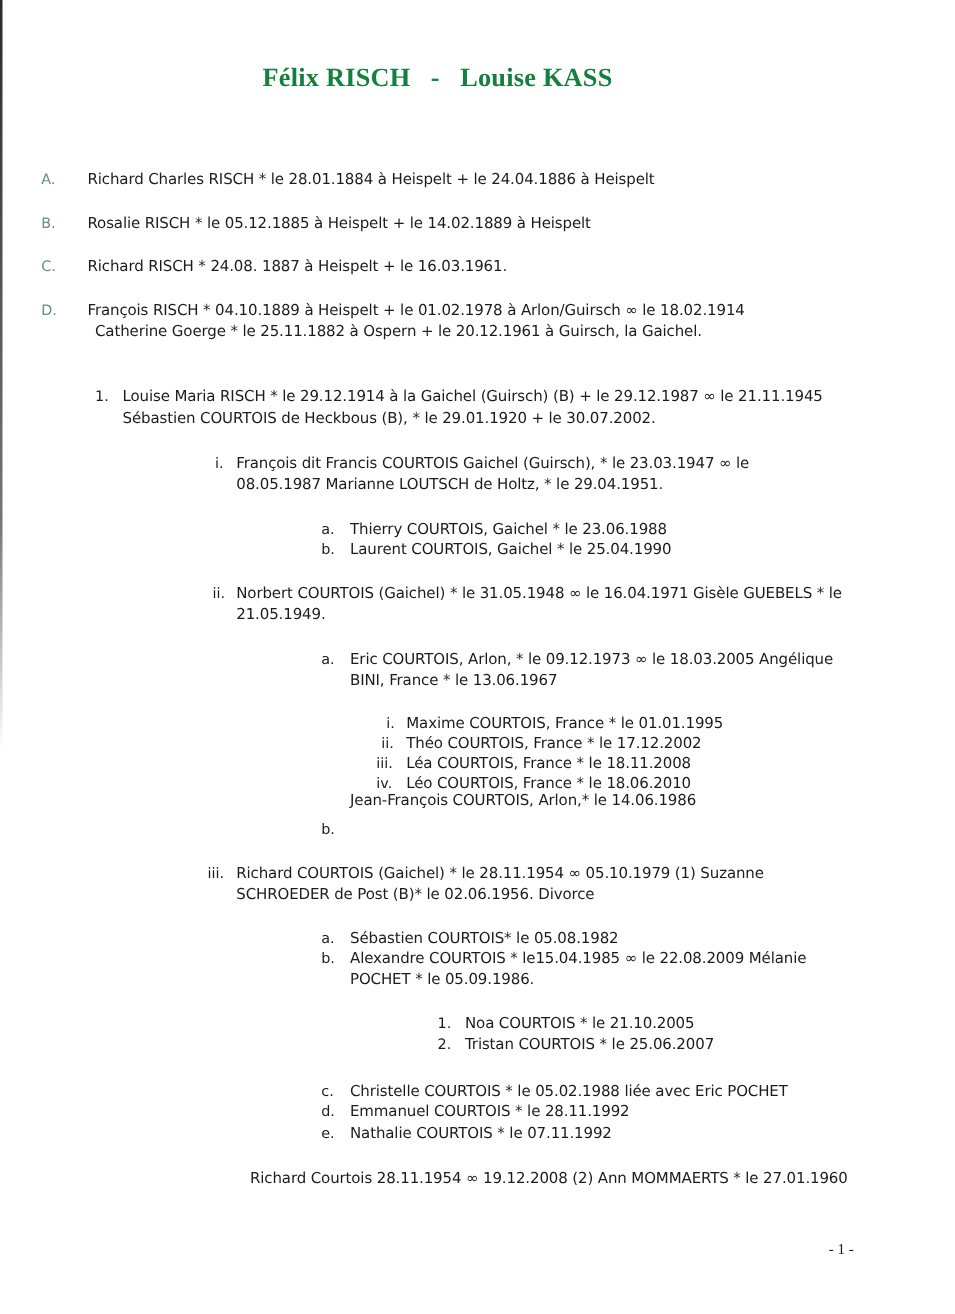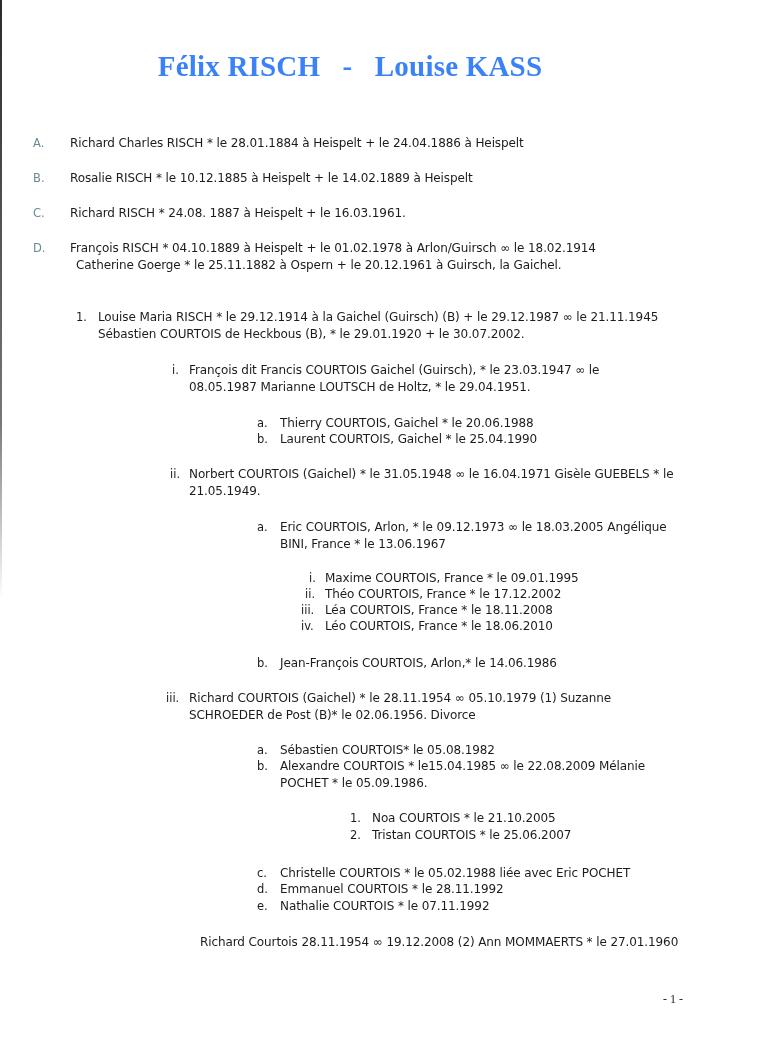--- a/index.html
+++ b/index.html
@@ -6,80 +6,80 @@
   body {
     width:764px; height:1051px; background:#ffffff; position:relative; overflow:hidden;
     font-family: "DejaVu Sans", sans-serif; color:#1c1c1c;
   }
   .left-edge {
     position:absolute; left:0; top:0; width:2px; height:600px;
     background:linear-gradient(#2a2a2a, #777 70%, rgba(255,255,255,0));
   }
   .title {
     position:absolute; top:50px; left:0; width:700px; text-align:center;
-    font-family:"Liberation Serif", serif; font-weight:bold; font-size:29px;
-    color:#3b82f6; letter-spacing:0.2px; white-space:pre;
+    font-family:"Liberation Serif", serif; font-weight:bold; font-size:21px;
+    color:#15803d; letter-spacing:0.2px; white-space:pre;
   }
   .line { position:absolute; font-size:12px; white-space:nowrap; letter-spacing:-0.1px; line-height:16px; }
   .marker { position:absolute; font-size:11.5px; white-space:nowrap; line-height:16px; }
   .marker.letter { color:#6a8a94; }
   .page-num { position:absolute; left:663px; top:992px; font-size:12px; font-family:"Liberation Serif", serif; white-space:pre; }
 </style>
 </head>
 <body>
 
 <div class="left-edge"></div>
 
 <div class="title">Félix RISCH   -   Louise KASS</div>
 
 <span class="marker letter" style="left:33px;top:135px">A.</span>
 <span class="line" style="left:70px;top:135px">Richard Charles RISCH * le 28.01.1884 à Heispelt + le 24.04.1886 à Heispelt</span>
 
 <span class="marker letter" style="left:33px;top:170px">B.</span>
-<span class="line" style="left:70px;top:170px">Rosalie RISCH * le 10.12.1885 à Heispelt + le 14.02.1889 à Heispelt</span>
+<span class="line" style="left:70px;top:170px">Rosalie RISCH * le 05.12.1885 à Heispelt + le 14.02.1889 à Heispelt</span>
 
 <span class="marker letter" style="left:33px;top:205px">C.</span>
 <span class="line" style="left:70px;top:205px">Richard RISCH * 24.08. 1887 à Heispelt + le 16.03.1961.</span>
 
 <span class="marker letter" style="left:33px;top:240px">D.</span>
 <span class="line" style="left:70px;top:240px">François RISCH * 04.10.1889 à Heispelt + le 01.02.1978 à Arlon/Guirsch ∞ le 18.02.1914</span>
 <span class="line" style="left:76px;top:257px;">Catherine Goerge * le 25.11.1882 à Ospern + le 20.12.1961 à Guirsch, la Gaichel.</span>
 
 <span class="marker" style="left:76px;top:309px">1.</span>
 <span class="line" style="left:98px;top:309px">Louise Maria RISCH * le 29.12.1914 à la Gaichel (Guirsch) (B) + le 29.12.1987 ∞ le 21.11.1945</span>
 <span class="line" style="left:98px;top:326px">Sébastien COURTOIS de Heckbous (B), * le 29.01.1920 + le 30.07.2002.</span>
 
 <span class="marker" style="left:172px;top:362px">i.</span>
 <span class="line" style="left:189px;top:362px">François dit Francis COURTOIS Gaichel (Guirsch), * le 23.03.1947 ∞ le</span>
 <span class="line" style="left:189px;top:379px">08.05.1987 Marianne LOUTSCH de Holtz, * le 29.04.1951.</span>
 
 <span class="marker" style="left:257px;top:415px">a.</span>
-<span class="line" style="left:280px;top:415px">Thierry COURTOIS, Gaichel * le 20.06.1988</span>
+<span class="line" style="left:280px;top:415px">Thierry COURTOIS, Gaichel * le 23.06.1988</span>
 <span class="marker" style="left:257px;top:431px">b.</span>
 <span class="line" style="left:280px;top:431px">Laurent COURTOIS, Gaichel * le 25.04.1990</span>
 
 <span class="marker" style="left:170px;top:466px">ii.</span>
 <span class="line" style="left:189px;top:466px">Norbert COURTOIS (Gaichel) * le 31.05.1948 ∞ le 16.04.1971 Gisèle GUEBELS * le</span>
 <span class="line" style="left:189px;top:483px">21.05.1949.</span>
 
 <span class="marker" style="left:257px;top:519px">a.</span>
 <span class="line" style="left:280px;top:519px">Eric COURTOIS, Arlon, * le 09.12.1973 ∞ le 18.03.2005 Angélique</span>
 <span class="line" style="left:280px;top:536px">BINI, France * le 13.06.1967</span>
 
 <span class="marker" style="left:309px;top:570px">i.</span>
-<span class="line" style="left:325px;top:570px">Maxime COURTOIS, France  * le 09.01.1995</span>
+<span class="line" style="left:325px;top:570px">Maxime COURTOIS, France  * le 01.01.1995</span>
 <span class="marker" style="left:305px;top:586px">ii.</span>
 <span class="line" style="left:325px;top:586px">Théo COURTOIS, France * le 17.12.2002</span>
 <span class="marker" style="left:301px;top:602px">iii.</span>
 <span class="line" style="left:325px;top:602px">Léa COURTOIS, France * le 18.11.2008</span>
 <span class="marker" style="left:301px;top:618px">iv.</span>
 <span class="line" style="left:325px;top:618px">Léo COURTOIS, France * le 18.06.2010</span>
 
 <span class="marker" style="left:257px;top:655px">b.</span>
-<span class="line" style="left:280px;top:655px">Jean-François COURTOIS, Arlon,* le 14.06.1986</span>
+<span class="line" style="left:280px;top:632px">Jean-François COURTOIS, Arlon,* le 14.06.1986</span>
 
 <span class="marker" style="left:166px;top:690px">iii.</span>
 <span class="line" style="left:189px;top:690px">Richard COURTOIS (Gaichel) * le 28.11.1954 ∞ 05.10.1979 (1) Suzanne</span>
 <span class="line" style="left:189px;top:707px">SCHROEDER de Post (B)* le 02.06.1956. Divorce</span>
 
 <span class="marker" style="left:257px;top:742px">a.</span>
 <span class="line" style="left:280px;top:742px">Sébastien COURTOIS* le 05.08.1982</span>
 <span class="marker" style="left:257px;top:758px">b.</span>
 <span class="line" style="left:280px;top:758px">Alexandre COURTOIS * le15.04.1985 ∞ le 22.08.2009 Mélanie</span>
 <span class="line" style="left:280px;top:775px">POCHET * le 05.09.1986.</span>

